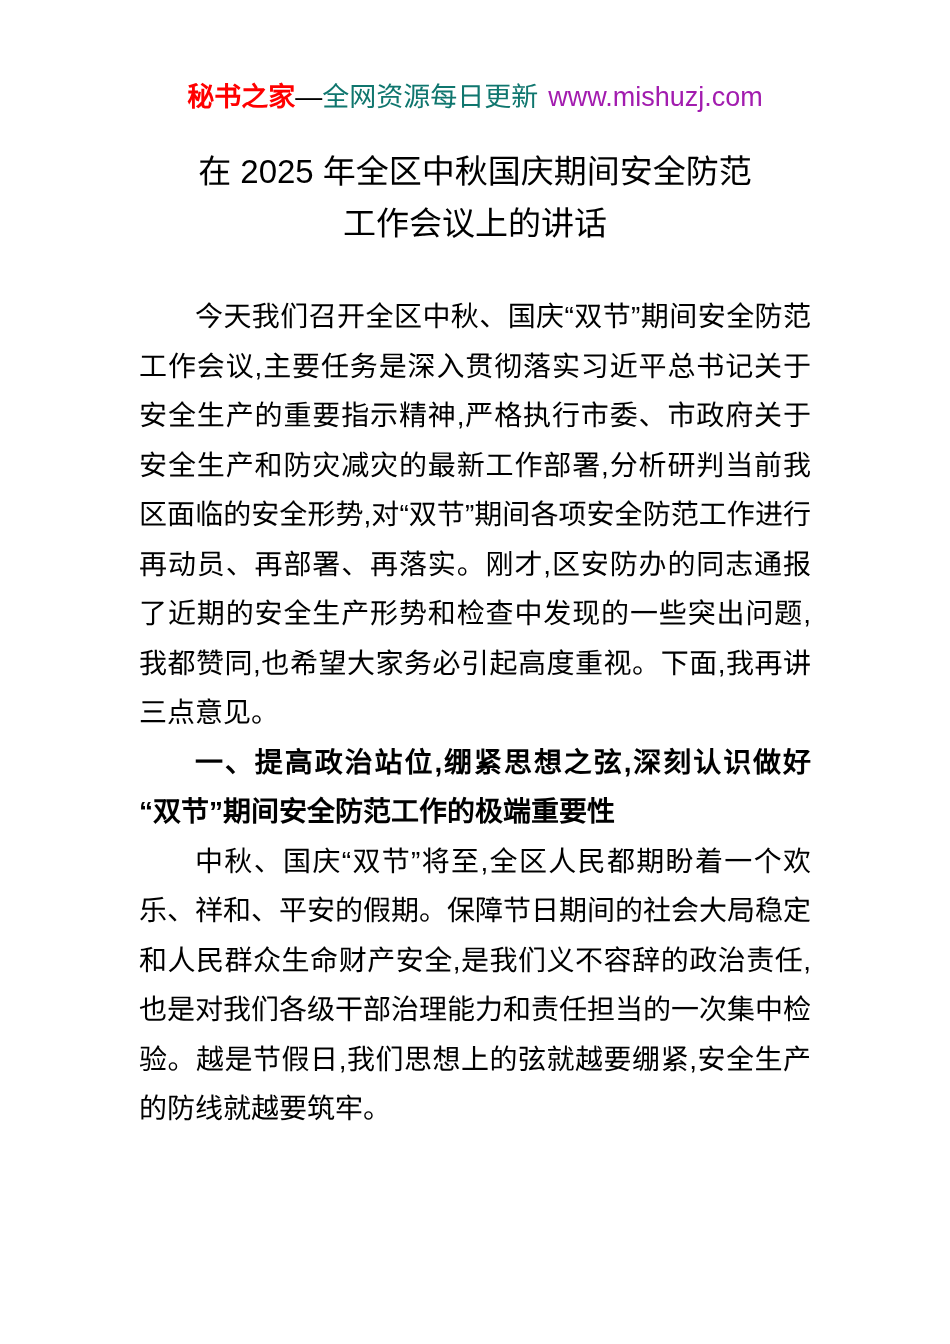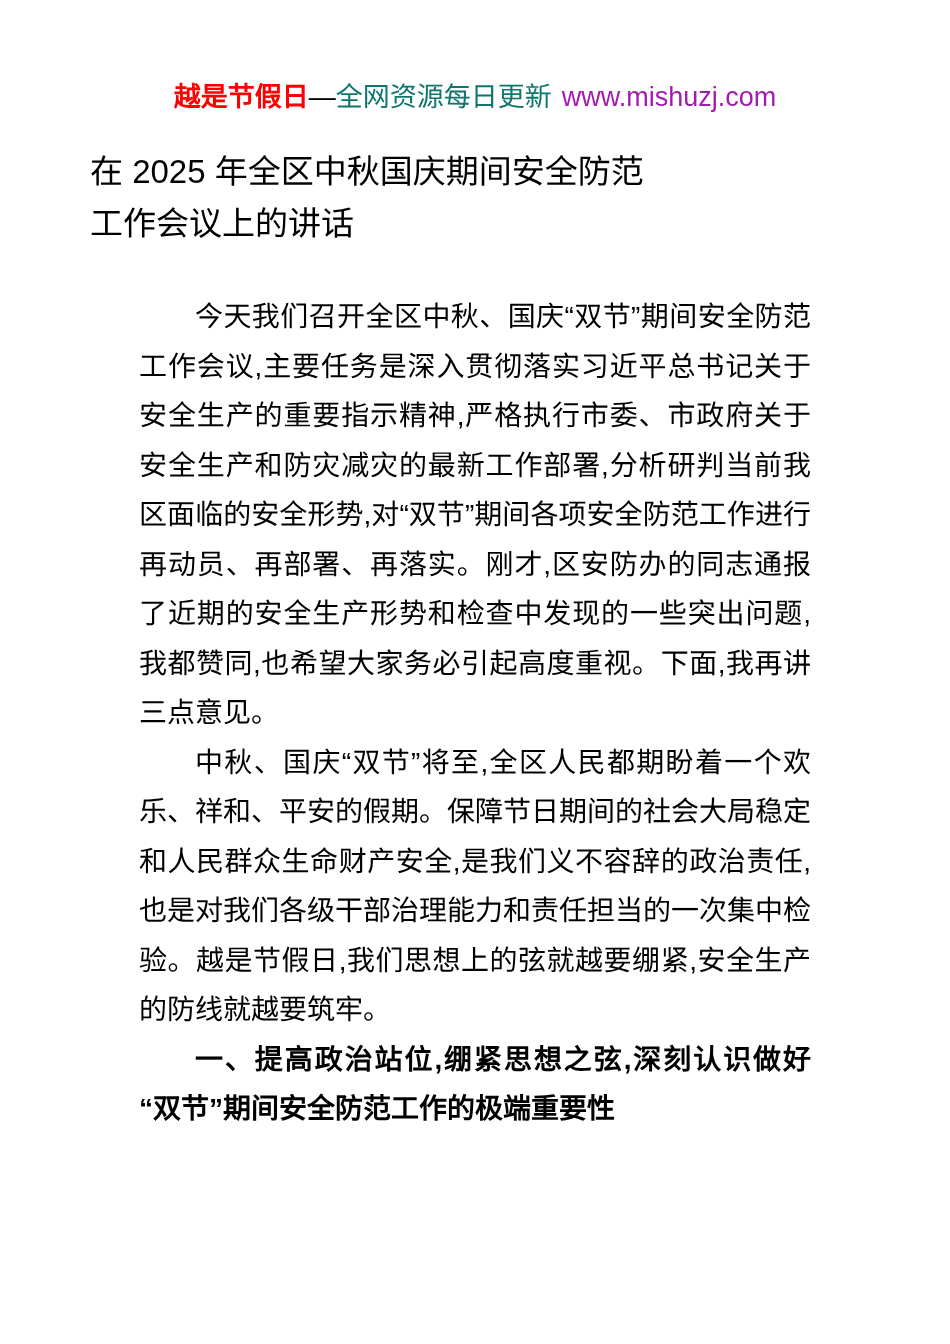--- a/index.html
+++ b/index.html
@@ -36,21 +36,21 @@
     color: #0f766e;
   }
   .doc-header .url {
     color: #a21caf;
     text-decoration: none;
     margin-left: 10px;
     cursor: pointer;
   }
   .doc-title {
     margin: 30px 90px 0;
-    text-align: left;
+    text-align: center;
     font-size: 33px;
     font-weight: normal;
     line-height: 52px;
   }
   .doc-title .title-line {
     display: block;
   }
   .doc-content {
     width: 672px;
     margin: 42px auto 0;
@@ -71,27 +71,27 @@
   .heading {
     font-weight: bold;
   }
 </style>
 </head>
 <body>
 
 <div class="page">
 
   <div class="doc-header">
-    <span class="brand">越是节假日</span><span class="sep">—</span><span class="tagline">全网资源每日更新</span><a class="url">www.mishuzj.com</a>
+    <span class="brand">秘书之家</span><span class="sep">—</span><span class="tagline">全网资源每日更新</span><a class="url">www.mishuzj.com</a>
   </div>
 
   <h1 class="doc-title">
     <span class="title-line">在 2025 年全区中秋国庆期间安全防范</span>
     <span class="title-line">工作会议上的讲话</span>
   </h1>
 
   <div class="doc-content">
     <p class="para">今天我们召开全区中秋、国庆“双节”期间安全防范工作会议,主要任务是深入贯彻落实习近平总书记关于安全生产的重要指示精神,严格执行市委、市政府关于安全生产和防灾减灾的最新工作部署,分析研判当前我区面临的安全形势,对“双节”期间各项安全防范工作进行再动员、再部署、再落实。刚才,区安防办的同志通报了近期的安全生产形势和检查中发现的一些突出问题,我都赞同,也希望大家务必引起高度重视。下面,我再讲三点意见。</p>
+    <p class="para heading">一、提高政治站位,绷紧思想之弦,深刻认识做好“双节”期间安全防范工作的极端重要性</p>
     <p class="para">中秋、国庆“双节”将至,全区人民都期盼着一个欢乐、祥和、平安的假期。保障节日期间的社会大局稳定和人民群众生命财产安全,是我们义不容辞的政治责任,也是对我们各级干部治理能力和责任担当的一次集中检验。越是节假日,我们思想上的弦就越要绷紧,安全生产的防线就越要筑牢。</p>
-    <p class="para heading">一、提高政治站位,绷紧思想之弦,深刻认识做好“双节”期间安全防范工作的极端重要性</p>
   </div>
 
 </div>
 
 </body></html>

